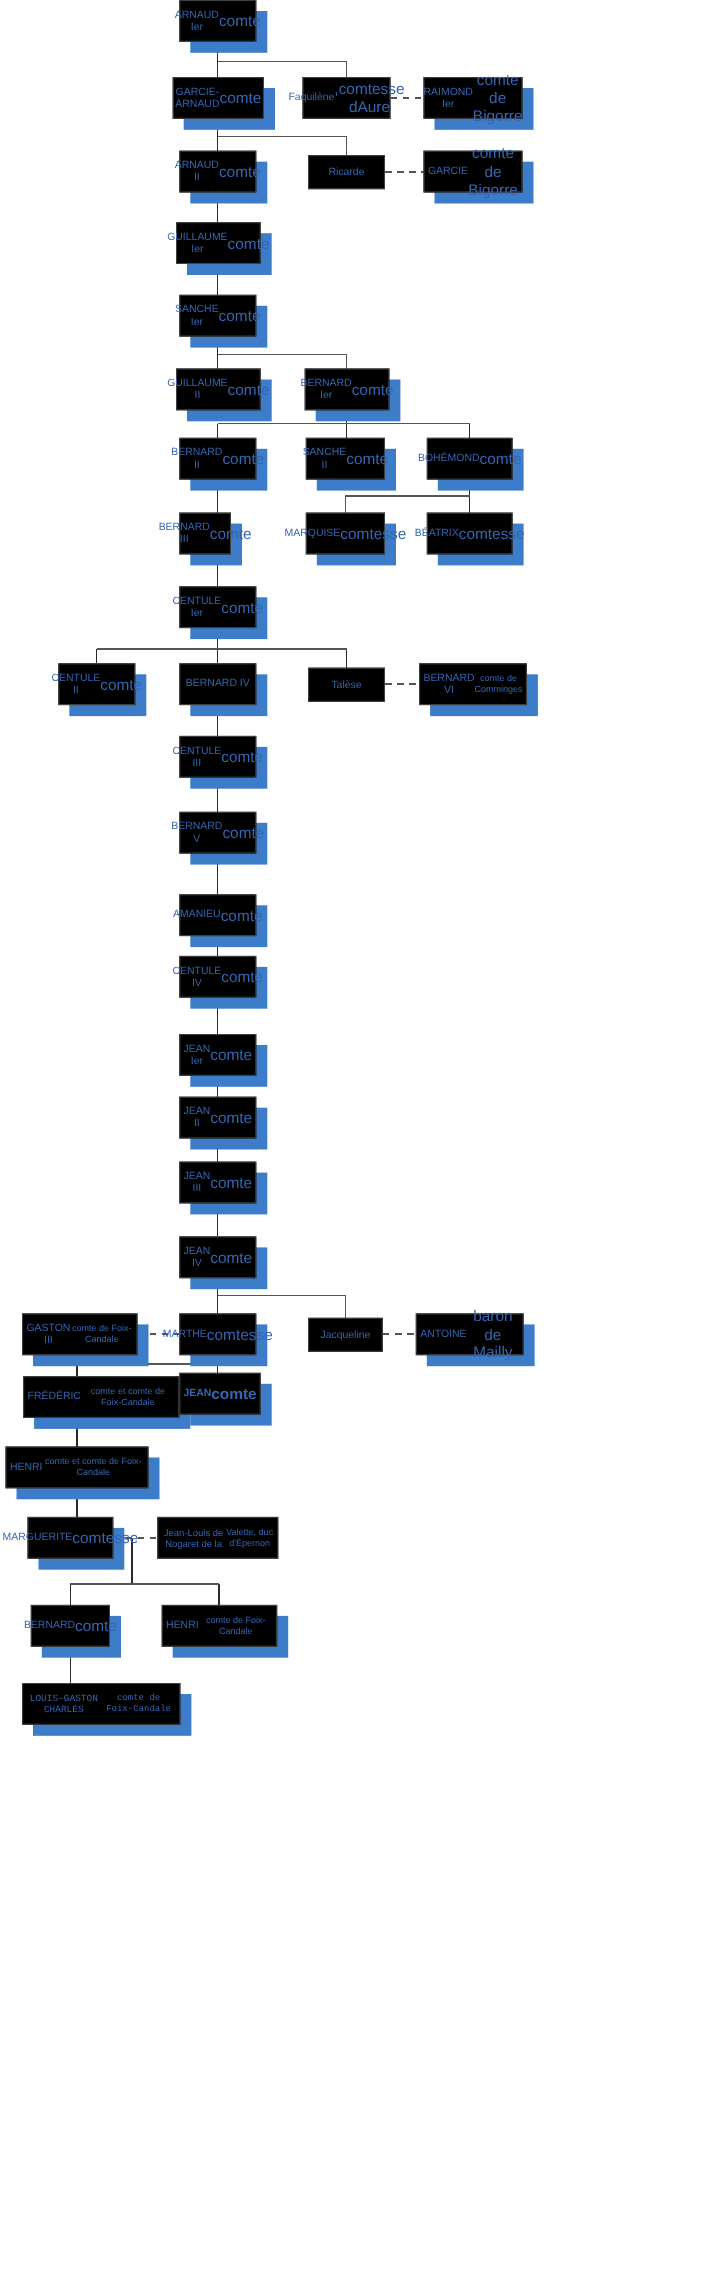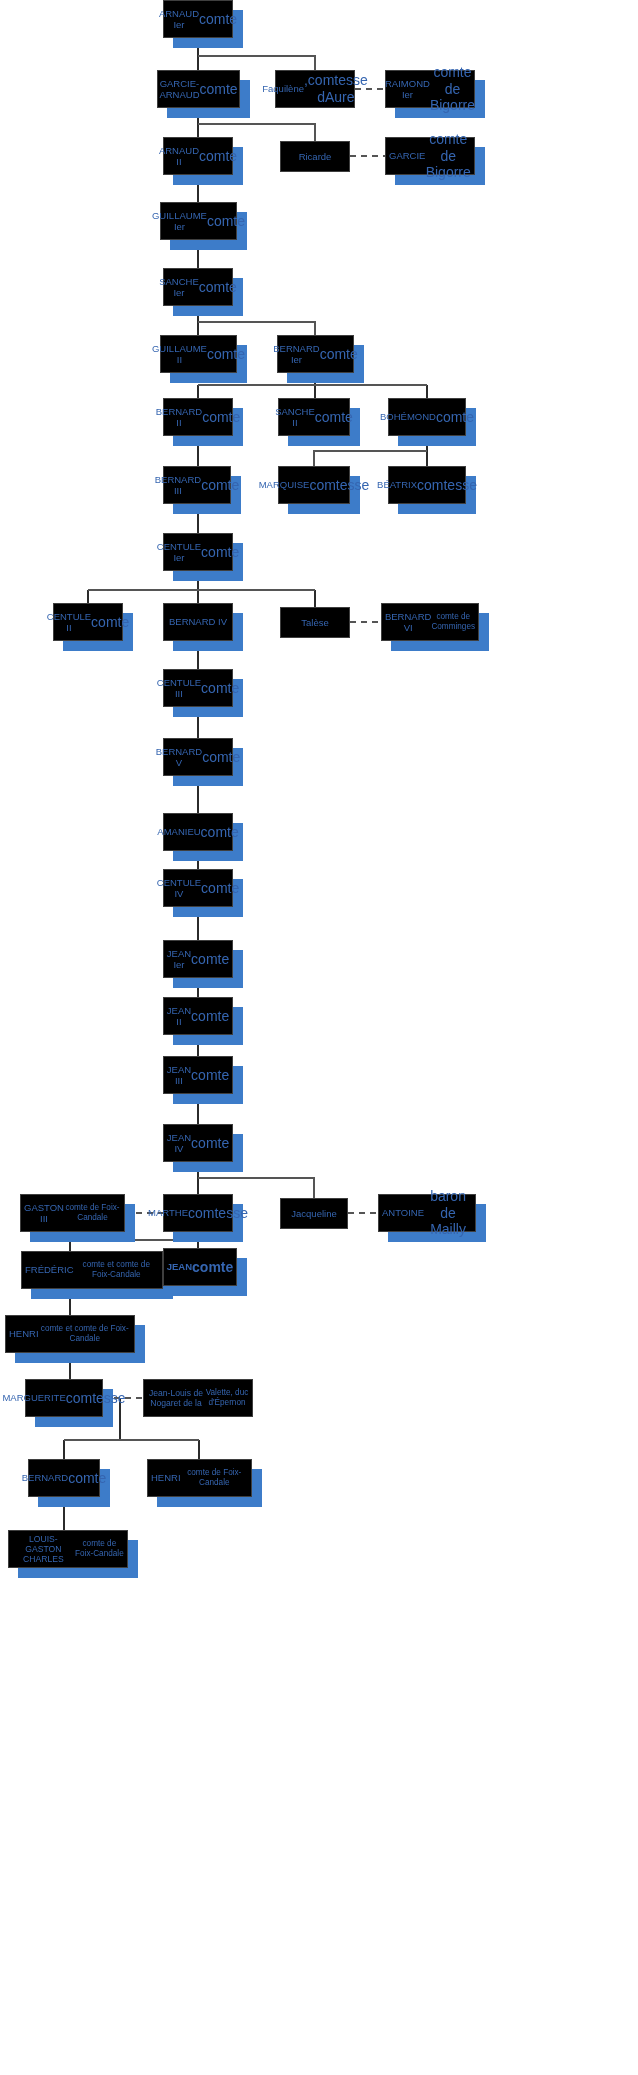--- a/index.html
+++ b/index.html
@@ -179,21 +179,21 @@
         <div class="l2">comte</div>
       </div>
     </div>
     <div class="node" style="left: 388px; top: 398px; width: 78px; height: 38px;">
       <div class="shadow"></div>
       <div class="boxface">
         <div class="l1">BOHÉMOND</div>
         <div class="l2">comte</div>
       </div>
     </div>
-    <div class="node" style="left: 163px; top: 466px; width: 68px; height: 38px;">
+    <div class="node" style="left: 163px; top: 466px; width: 47px; height: 38px;">
       <div class="shadow"></div>
       <div class="boxface">
         <div class="l1">BERNARD III</div>
         <div class="l2">comte</div>
       </div>
     </div>
     <div class="node" style="left: 278px; top: 466px; width: 72px; height: 38px;">
       <div class="shadow"></div>
       <div class="boxface">
         <div class="l1">MARQUISE</div>
@@ -362,20 +362,20 @@
         <div class="l2">comte</div>
       </div>
     </div>
     <div class="node" style="left: 147px; top: 1459px; width: 105px; height: 38px;">
       <div class="shadow"></div>
       <div class="boxface">
         <div class="l1">HENRI</div>
         <div class="l2 sm">comte de Foix-Candale</div>
       </div>
     </div>
-    <div class="node" style="left: 8px; top: 1530px; width: 120px; height: 38px;">
+    <div class="node" style="left: 20px; top: 1530px; width: 144px; height: 38px; font-family: Liberation Mono, monospace;">
       <div class="shadow"></div>
       <div class="boxface">
         <div class="l1 sm">LOUIS-GASTON CHARLES</div>
         <div class="l2 sm">comte de Foix-Candale</div>
       </div>
     </div>
   </div>
 
 </body></html>

